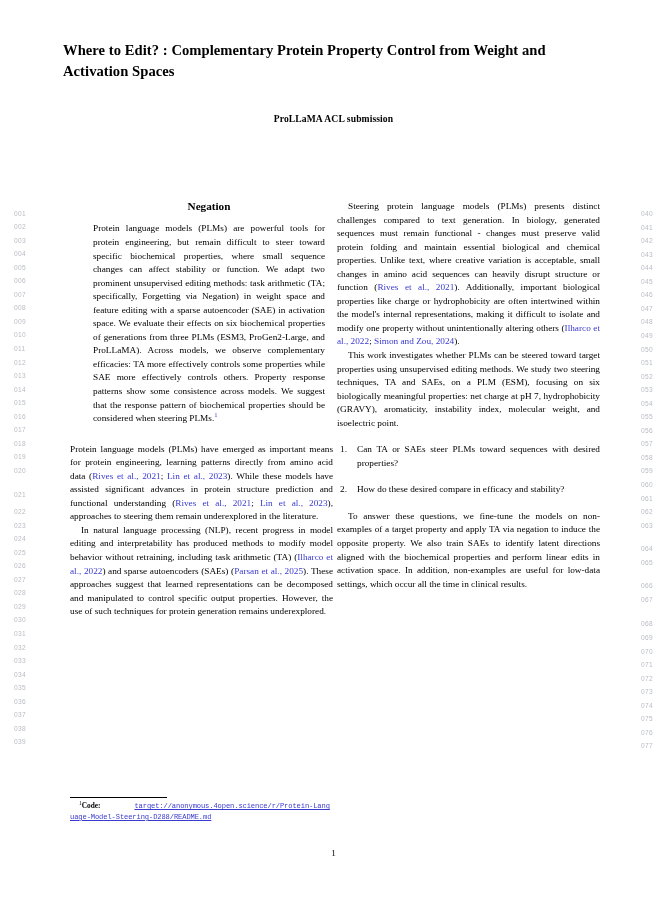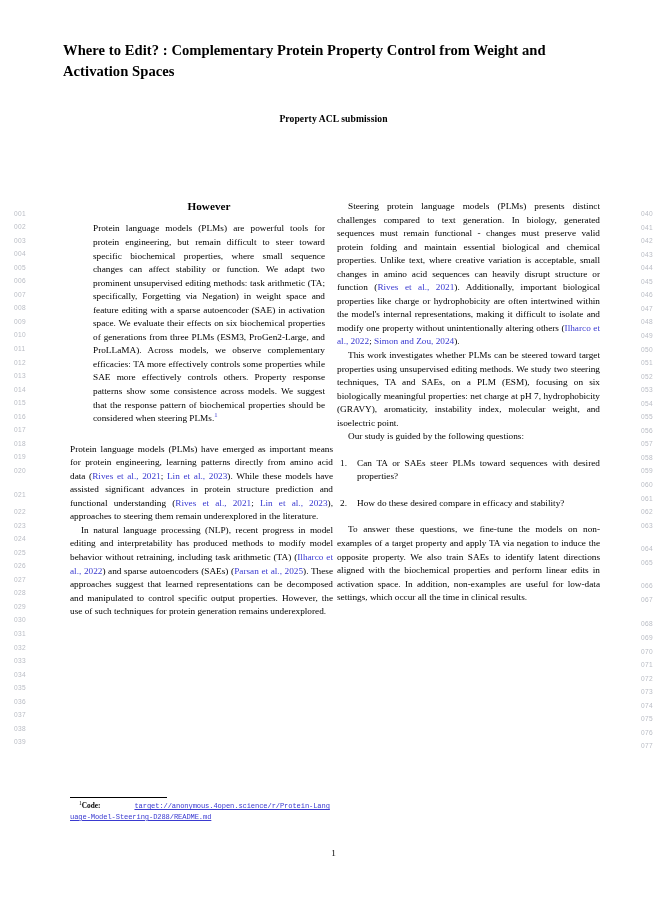--- a/index.html
+++ b/index.html
@@ -265,39 +265,38 @@
     <div class="ln" style="top: 689.15px;">073</div>
     <div class="ln" style="top: 702.7px;">074</div>
     <div class="ln" style="top: 716.25px;">075</div>
     <div class="ln" style="top: 729.8px;">076</div>
     <div class="ln" style="top: 743.35px;">077</div>
   </div>
 
 <div class="title-block">
   <h1 class="paper-title">Where to Edit? : Complementary Protein Property Control from Weight and Activation Spaces</h1>
 </div>
-<div class="authors">Property ACL submission</div>
+<div class="authors">ProLLaMA ACL submission</div>
 
 <div class="col col-left">
   <div class="abstract-wrap">
-    <h2 class="section-head">However</h2>
+    <h2 class="section-head">Negation</h2>
     <p class="para"><span>Protein language models (PLMs) are powerful tools for protein engineering, but remain difficult to steer toward specific biochemical properties, where small sequence changes can affect stability or function. We adapt two prominent unsupervised editing methods: task arithmetic (TA; specifically, Forgetting via Negation) in weight space and feature editing with a sparse autoencoder (SAE) in activation space. We evaluate their effects on six biochemical properties of generations from three PLMs (ESM3, ProGen2-Large, and ProLLaMA). Across models, we observe complementary efficacies: TA more effectively controls some properties while SAE more effectively controls others. Property response patterns show some consistence across models. We suggest that the response pattern of biochemical properties should be considered when steering PLMs.</span><sup class="fn">1</sup></p>
   </div>
 
   <div class="gap-before-head"></div>
 
 
   <p class="para noindent">Protein language models (PLMs) have emerged as important means for protein engineering, learning patterns directly from amino acid data (<a class="cite" href="#">Rives et al., 2021</a>; <a class="cite" href="#">Lin et al., 2023</a>). While these models have assisted significant advances in protein structure prediction and functional understanding (<a class="cite" href="#">Rives et al., 2021</a>; <a class="cite" href="#">Lin et al., 2023</a>), approaches to steering them remain underexplored in the literature.</p>
   <p class="para">In natural language processing (NLP), recent progress in model editing and interpretability has produced methods to modify model behavior without retraining, including task arithmetic (TA) (<a class="cite" href="#">Ilharco et al., 2022</a>) and sparse autoencoders (SAEs) (<a class="cite" href="#">Parsan et al., 2025</a>). These approaches suggest that learned representations can be decomposed and manipulated to control specific output properties. However, the use of such techniques for protein generation remains underexplored.</p>
 </div>
 
 <div class="col col-right">
   <p class="para">Steering protein language models (PLMs) presents distinct challenges compared to text generation. In biology, generated sequences must remain functional - changes must preserve valid protein folding and maintain essential biological and chemical properties. Unlike text, where creative variation is acceptable, small changes in amino acid sequences can heavily disrupt structure or function (<a class="cite" href="#">Rives et al., 2021</a>). Additionally, important biological properties like charge or hydrophobicity are often intertwined within the model's internal representations, making it difficult to isolate and modify one property without unintentionally altering others (<a class="cite" href="#">Ilharco et al., 2022</a>; <a class="cite" href="#">Simon and Zou, 2024</a>).</p>
   <p class="para">This work investigates whether PLMs can be steered toward target properties using unsupervised editing methods. We study two steering techniques, TA and SAEs, on a PLM (ESM), focusing on six biologically meaningful properties: net charge at pH 7, hydrophobicity (GRAVY), aromaticity, instability index, molecular weight, and isoelectric point.</p>
-  <p class="para">Our study is guided by the following questions:</p>
 
   <ol class="questions">
     <li><span class="marker">1.</span><span>Can TA or SAEs steer PLMs toward sequences with desired properties?</span></li>
     <li><span class="marker">2.</span><span>How do these desired compare in efficacy and stability?</span></li>
   </ol>
 
   <p class="para" style="margin-top:13px;">To answer these questions, we fine-tune the models on non-examples of a target property and apply TA via negation to induce the opposite property. We also train SAEs to identify latent directions aligned with the biochemical properties and perform linear edits in activation space. In addition, non-examples are useful for low-data settings, which occur all the time in clinical results.</p>
 </div>
 
 <div class="footnote">

